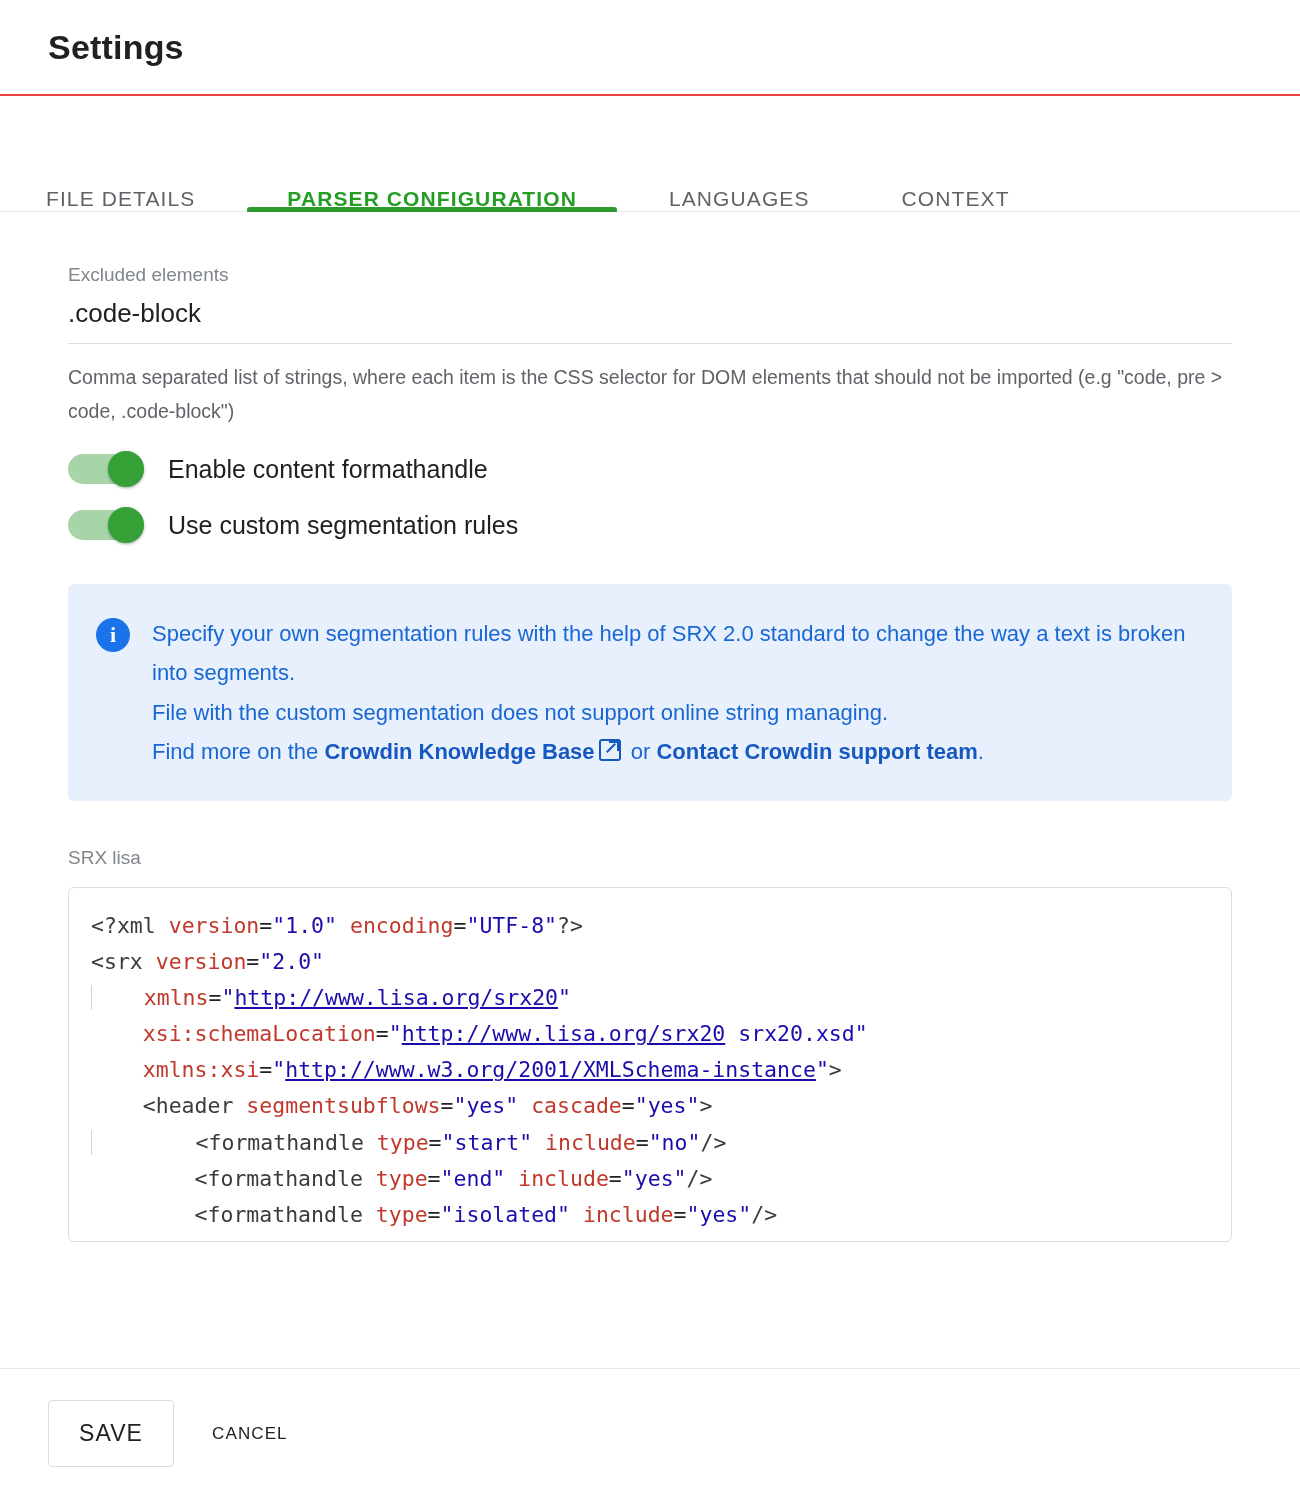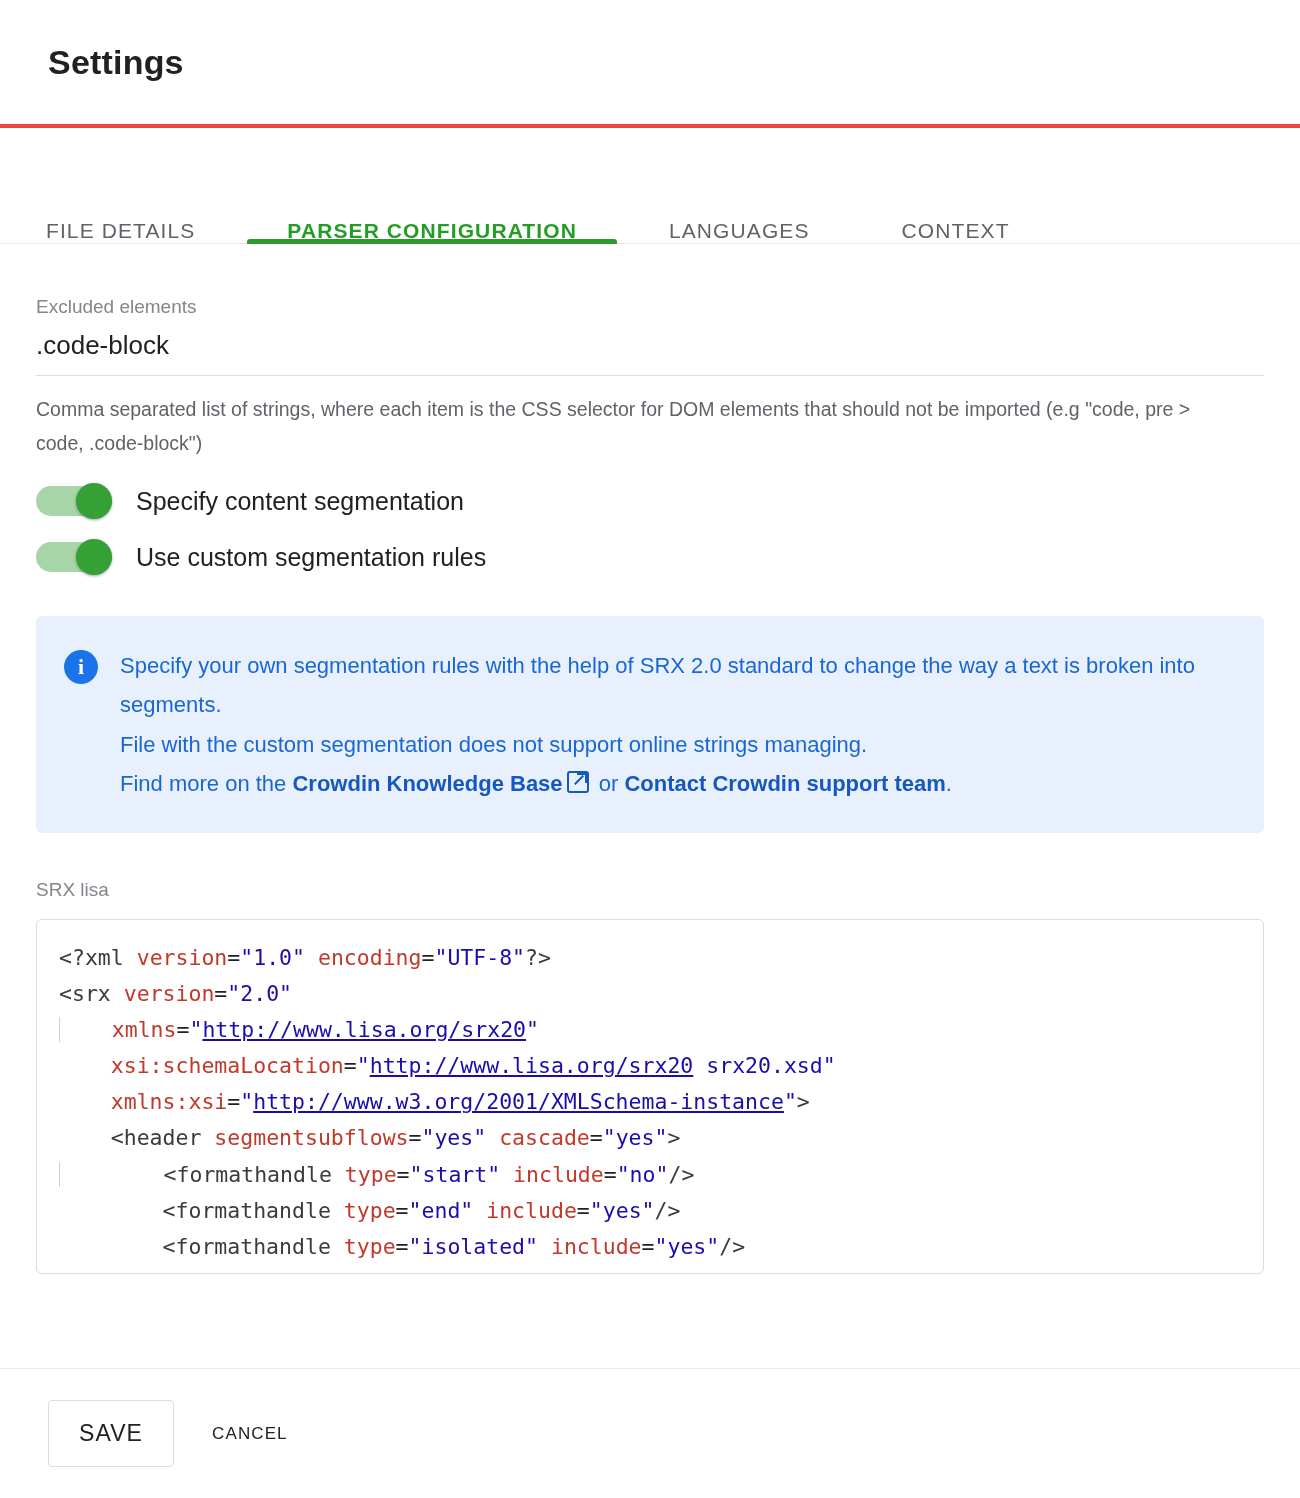--- a/index.html
+++ b/index.html
@@ -11,26 +11,26 @@
     width: 1300px;
     height: 1498px;
     font-family: "Liberation Sans", sans-serif;
     color: #202124;
     overflow: hidden;
     position: relative;
   }
 
   
   .dialog-header {
-    height: 128px;
+    height: 96px;
     box-sizing: border-box;
     display: flex;
     align-items: center;
     padding: 0 48px;
-    border-bottom: 4px solid #ef4444;
+    border-bottom: 2px solid #ef4444;
   }
   .dialog-title {
     font-size: 34px;
     font-weight: bold;
     color: #202124;
     letter-spacing: 0.2px;
   }
 
   
   .tabs {
@@ -63,21 +63,21 @@
     left: 6px;
     right: 6px;
     bottom: -1px;
     height: 5px;
     background: #2d9a2d;
     border-radius: 3px 3px 0 0;
   }
 
   
   .content {
-    padding: 0 36px;
+    padding: 0 68px;
     box-sizing: border-box;
   }
 
   .field-label {
     font-size: 19px;
     color: #80868b;
     margin-top: 52px;
   }
   .field-value-wrap {
     border-bottom: 1px solid #dadce0;
@@ -299,35 +299,35 @@
   <div class="field-label">Excluded elements</div>
   <div class="field-value-wrap">
     <input class="field-value" type="text" value=".code-block" style="">
   </div>
   <div class="field-help">Comma separated list of strings, where each item is the CSS selector for DOM elements that should not be imported (e.g "code, pre &gt; code, .code-block")</div>
 
   <div class="toggle-row">
     <div class="toggle">
       <div class="knob"></div>
     </div>
-    <div class="toggle-label">Specify content segmentation</div>
+    <div class="toggle-label">Enable content formathandle</div>
   </div>
 
   <div class="toggle-row">
     <div class="toggle">
       <div class="knob"></div>
     </div>
     <div class="toggle-label">Use custom segmentation rules</div>
   </div>
 
   <div class="info-banner">
     <div class="info-icon">i</div>
     <div class="info-text">
       <span>Specify your own segmentation rules with the help of SRX 2.0 standard to change the way a text is broken into segments.</span><br>
-      <span>File with the custom segmentation does not support online strings managing.</span><br>
+      <span>File with the custom segmentation does not support online string managing.</span><br>
       <span>Find more on the </span><span class="strong-link">Crowdin Knowledge Base</span><span class="ext-icon"></span><span> or </span><span class="strong-link">Contact Crowdin support team</span><span>.</span>
     </div>
   </div>
 
   <div class="srx-label">SRX lisa</div>
   <div class="code-box">
 <pre class="code"><span class="tok-punc">&lt;?</span><span class="tok-tag">xml</span> <span class="tok-attr">version</span>=<span class="tok-str">"1.0"</span> <span class="tok-attr">encoding</span>=<span class="tok-str">"UTF-8"</span><span class="tok-punc">?&gt;</span>
 <span class="tok-punc">&lt;</span><span class="tok-tag">srx</span> <span class="tok-attr">version</span>=<span class="tok-str">"2.0"</span>
 <span class="guide">    <span class="tok-attr">xmlns</span>=<span class="tok-str">"</span><span class="tok-url">http://www.lisa.org/srx20</span><span class="tok-str">"</span>
     <span class="tok-attr">xsi:schemaLocation</span>=<span class="tok-str">"</span><span class="tok-url">http://www.lisa.org/srx20</span><span class="tok-str"> srx20.xsd"</span>

